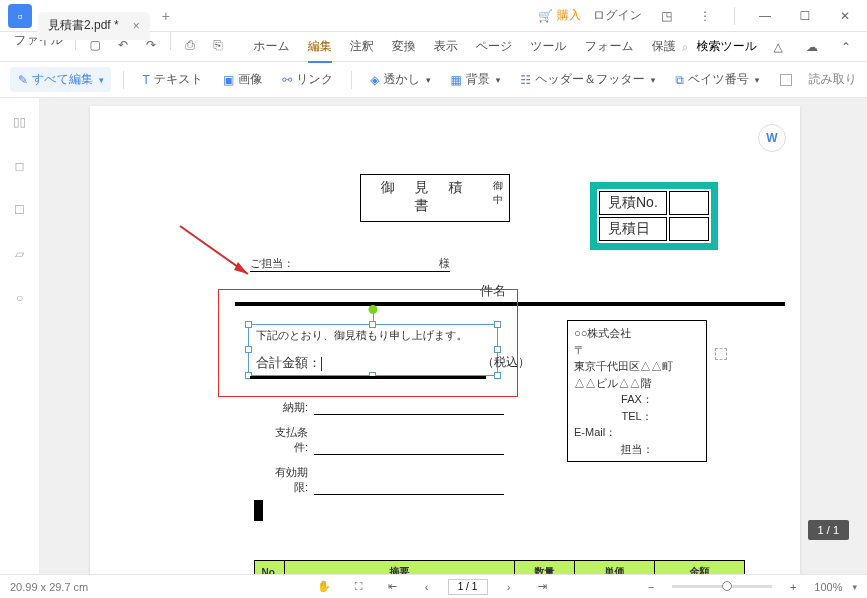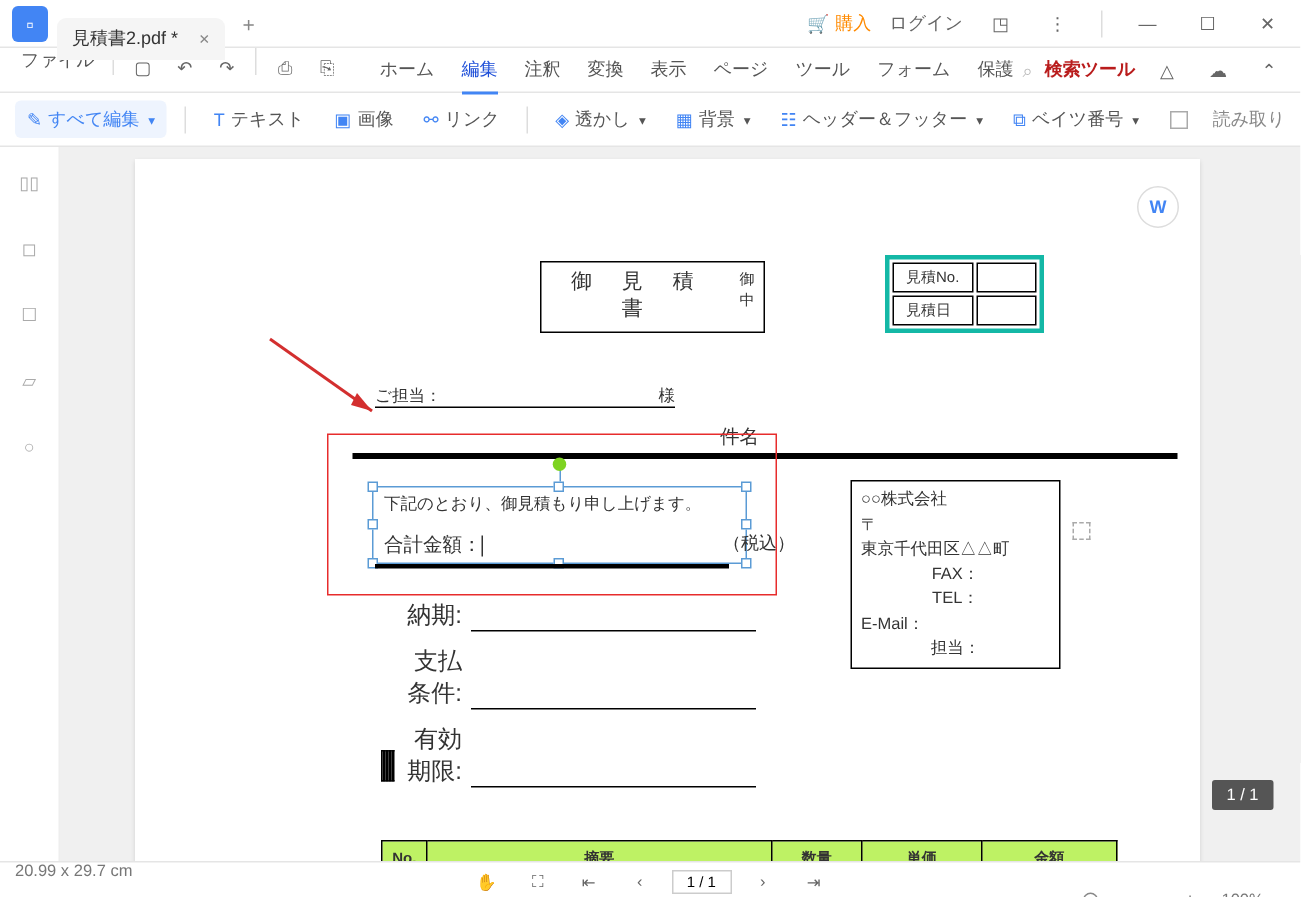--- a/index.html
+++ b/index.html
@@ -16,24 +16,24 @@
 .login-link { color: #666; }
 .win-btn { width: 28px; height: 28px; display: flex; align-items: center; justify-content: center; color: #666; cursor: pointer; }
 
 
 .menubar { height: 30px; display: flex; padding: 0 8px; border-bottom: 1px solid #e5e5e5; gap: 2px; }
 .file-menu { color: #555; padding: 0 6px; }
 .icon-btn { width: 26px; height: 26px; display: flex; align-items: center; justify-content: center; color: #666; cursor: pointer; border-radius: 4px; }
 .divider-v { width: 1px; height: 18px; background: #ddd; margin: 0 4px; }
 .menu-tabs { display: flex; gap: 18px; margin-left: 20px; }
 .menu-tab { color: #555; padding: 6px 0; cursor: pointer; position: relative; }
-.menu-tab.active { color: #1d4ed8; }
+.menu-tab.active { color: #a16207; }
 .menu-tab.active::after { content: ""; position: absolute; bottom: -2px; left: 0; right: 0; height: 2px; background: #4285f4; }
 .menu-right { margin-left: auto; display: flex; align-items: center; gap: 8px; }
-.search-tool { color: #b91c1c; font-weight: bold; }
+.search-tool { color: #000000; }
 
 
 .toolbar { height: 36px; display: flex; align-items: center; padding: 0 10px; border-bottom: 1px solid #e5e5e5; gap: 8px; }
 .tool-primary { display: flex; align-items: center; gap: 4px; background: #eef4fe; color: #4285f4; padding: 4px 8px; border-radius: 4px; cursor: pointer; }
 .tool-item { display: flex; align-items: center; gap: 4px; color: #555; padding: 4px 6px; cursor: pointer; border-radius: 4px; }
 .tool-item .ico { color: #4285f4; }
 .chev { font-size: 9px; margin-left: 2px; }
 .readonly { margin-left: auto; display: flex; align-items: center; gap: 16px; color: #888; }
 
 
@@ -43,61 +43,61 @@
 
 .canvas-wrap { flex: 1; background: #f0f0f0; position: relative; overflow: hidden; }
 .page { position: absolute; left: 50px; top: 8px; width: 710px; height: 560px; background: #fff; box-shadow: 0 1px 3px rgba(0,0,0,.12); }
 .word-badge { position: absolute; right: 14px; top: 18px; width: 28px; height: 28px; border: 1px solid #ddd; border-radius: 50%; background: #fff; display: flex; align-items: center; justify-content: center; font-weight: bold; color: #4285f4; font-size: 12px; }
 
 
 .doc { position: absolute; left: 0; top: 0; width: 100%;}
 .doc-title-box { position: absolute; left: 270px; top: 68px; width: 150px; height: 48px; border: 1px solid #000; display: flex; flex-direction: row; justify-content: space-between; padding: 4px 6px; }
 .doc-title { font-size: 14px; letter-spacing: 8px; text-align: center; }
 .onchu { font-size: 10px; text-align: right; }
-.info-box { position: absolute; left: 500px; top: 64px; border: 3px solid #14b8a6; font-size: 10px; }
+.info-box { position: absolute; left: 500px; top: 76px; border: 7px solid #14b8a6; font-size: 14px; }
 .info-box td { border: 1px solid #000; padding: 2px 8px; }
 .gotanto { position: absolute; left: 160px; top: 150px; font-size: 11px; border-bottom: 1px solid #000; width: 200px; }
 .gotanto .sama { float: right; }
 .kenmei { position: absolute; left: 390px; top: 176px; font-size: 13px; }
 .thick-line { position: absolute; left: 145px; top: 196px; width: 550px; height: 4px; background: #000; }
 
 .red-box { position: absolute; left: 128px; top: 183px; width: 300px; height: 108px; border: 1px solid #e72c2c; }
 .arrow { position: absolute; left: 80px; top: 110px; }
 
 .text-sel { position: absolute; left: 158px; top: 218px; width: 250px; height: 52px; border: 1px solid #5b9bd5; }
 .sel-handle { position: absolute; width: 7px; height: 7px; background: #fff; border: 1px solid #5b9bd5; }
 .rot-handle { position: absolute; width: 9px; height: 9px; background: #7ed321; border-radius: 50%; left: 50%; top: -20px; transform: translateX(-50%); }
 .rot-line { position: absolute; width: 1px; height: 14px; background: #5b9bd5; left: 50%; top: -14px; }
 .text-line1 { position: absolute; left: 166px; top: 222px; font-size: 11px; }
 .text-line2 { position: absolute; left: 166px; top: 248px; font-size: 13px; }
 .cursor { display: inline-block; width: 1px; height: 14px; background: #333; vertical-align: middle; }
 .taxinc { position: absolute; left: 392px; top: 248px; font-size: 12px; }
 .total-line { position: absolute; left: 160px; top: 270px; width: 236px; height: 3px; background: #000; }
 
-.payment-block { position: absolute; left: 172px; top: 294px; font-size: 16px; }
+.payment-block { position: absolute; left: 172px; top: 294px; font-size: 11px; }
 .payment-block div { margin-bottom: 10px; display: flex; }
 .payment-block .lbl { width: 46px; text-align: right; }
 .payment-block .ln { display: inline-block; width: 190px; border-bottom: 1px solid #000; margin-left: 6px; }
 
 .company-box { position: absolute; left: 477px; top: 214px; width: 140px; border: 1px solid #000; padding: 4px 6px; font-size: 11px; line-height: 1.5; }
 .company-box .center { text-align: center; }
 .seal { position: absolute; left: 625px; top: 242px; width: 12px; height: 12px; border: 1px dashed #aaa; }
 
 .table1 { position: absolute; left: 164px; top: 394px; border-collapse: collapse; font-size: 10px; }
 .table1 th { background: #8fd0d8; border: 1px solid #000; padding: 2px 2px; width: 60px; height: 28px; }
 .table1 td { border: 1px solid #000; height: 20px; }
 
 .table2 { position: absolute; left: 164px; top: 454px; border-collapse: collapse; font-size: 10px; }
 .table2 th { background: #bef264; border: 1px solid #000; padding: 4px; }
 .table2 .no { width: 30px; } .table2 .desc { width: 230px; } .table2 .qty { width: 60px; } .table2 .price { width: 80px; } .table2 .amt { width: 90px; }
 
 .page-ind { position: absolute; right: 18px; bottom: 34px; background: #555; color: #fff; padding: 4px 10px; font-size: 11px; border-radius: 2px; }
 
 
-.statusbar { position: absolute; bottom: 0; left: 0; right: 0; height: 24px; border-top: 1px solid #e5e5e5; display: flex; padding: 0 10px; font-size: 11px; color: #777; flex-direction: column; }
+.statusbar { position: absolute; bottom: 0; left: 0; right: 0; height: 24px; border-top: 1px solid #e5e5e5; display: flex; align-items: center; padding: 0 10px; font-size: 11px; color: #777; }
 .status-center { position: absolute; left: 50%; transform: translateX(-50%); display: flex; align-items: center; gap: 8px; }
 .status-center .pg-input { width: 40px; height: 16px; border: 1px solid #ccc; text-align: center; font-size: 10px; }
 .zoom { margin-left: auto; display: flex; align-items: center; gap: 8px; }
 .zoom-track { width: 100px; height: 3px; background: #ddd; position: relative; }
 .zoom-thumb { position: absolute; left: 50%; top: -4px; width: 10px; height: 10px; background: #fff; border: 1px solid #888; border-radius: 50%; }
 </style>
 </head>
 <body>
 
 <div class="titlebar">
@@ -271,20 +271,21 @@
           <div>
               <span class="lbl">有効期限:</span>
               <span class="ln"></span>
             </div>
         </div>
 
         <div class="company-box">
           <div>○○株式会社</div>
           <div>〒</div>
           <div>東京千代田区△△町</div>
+          <div>△△ビル△△階</div>
           <div class="center">FAX：</div>
           <div class="center">TEL：</div>
           <div>E-Mail：</div>
           <div class="center">担当：</div>
         </div>
         <div class="seal"></div>
 
         <table class="table1">
           <tbody>
           <tr>

